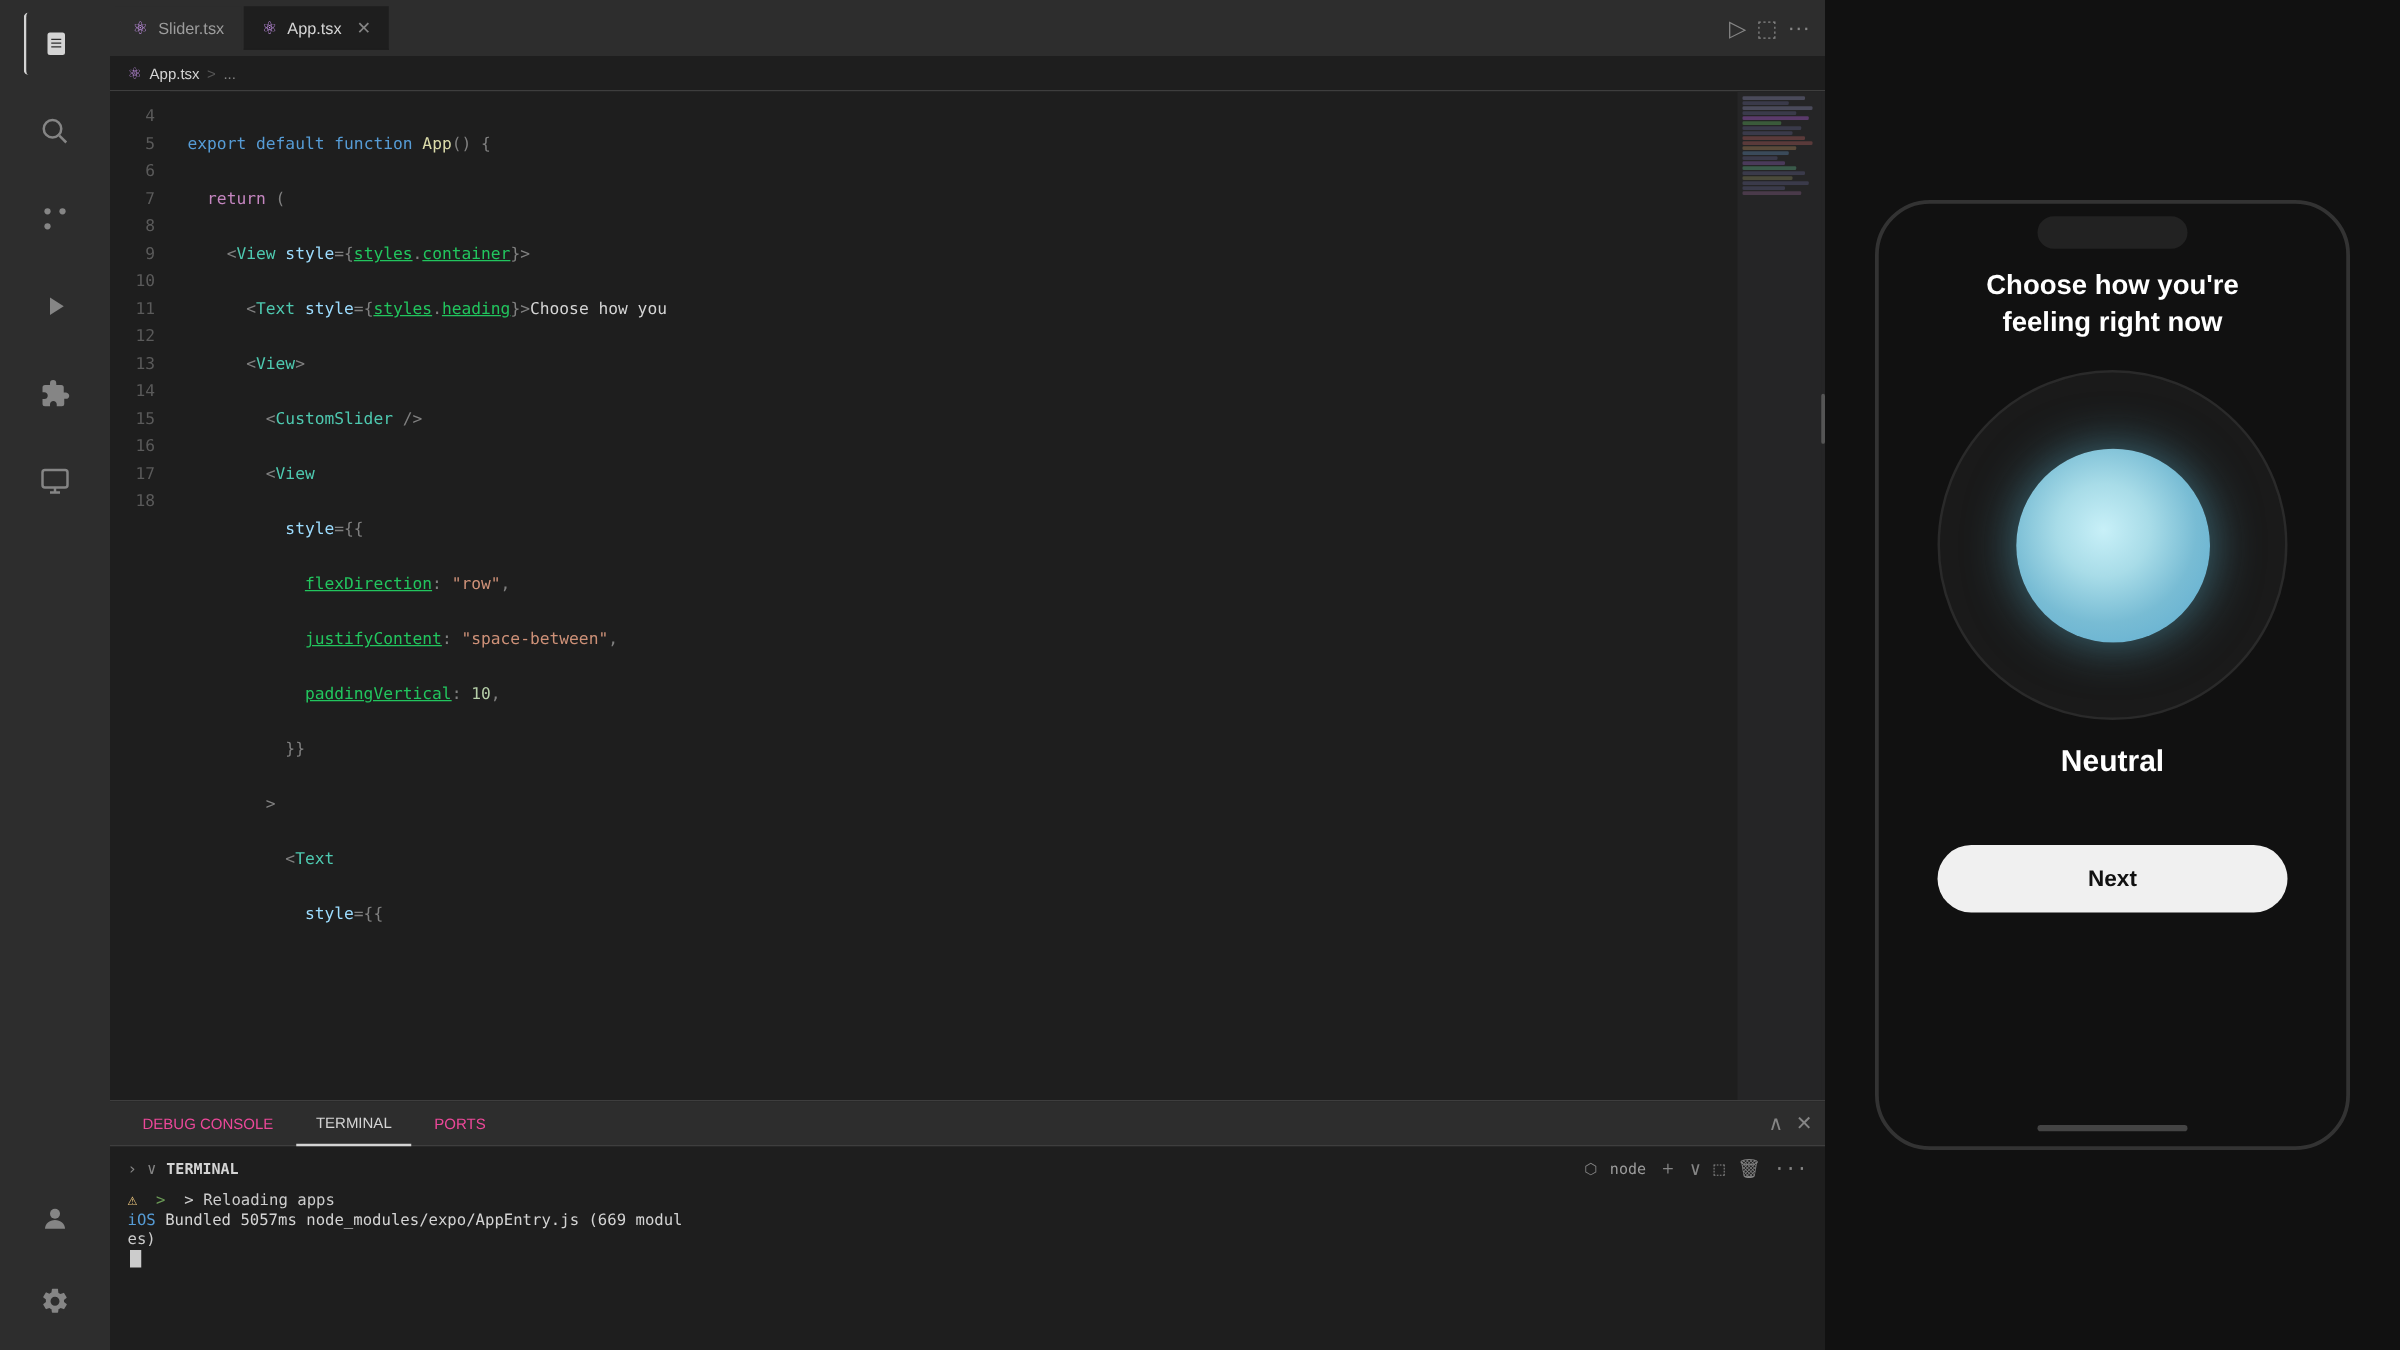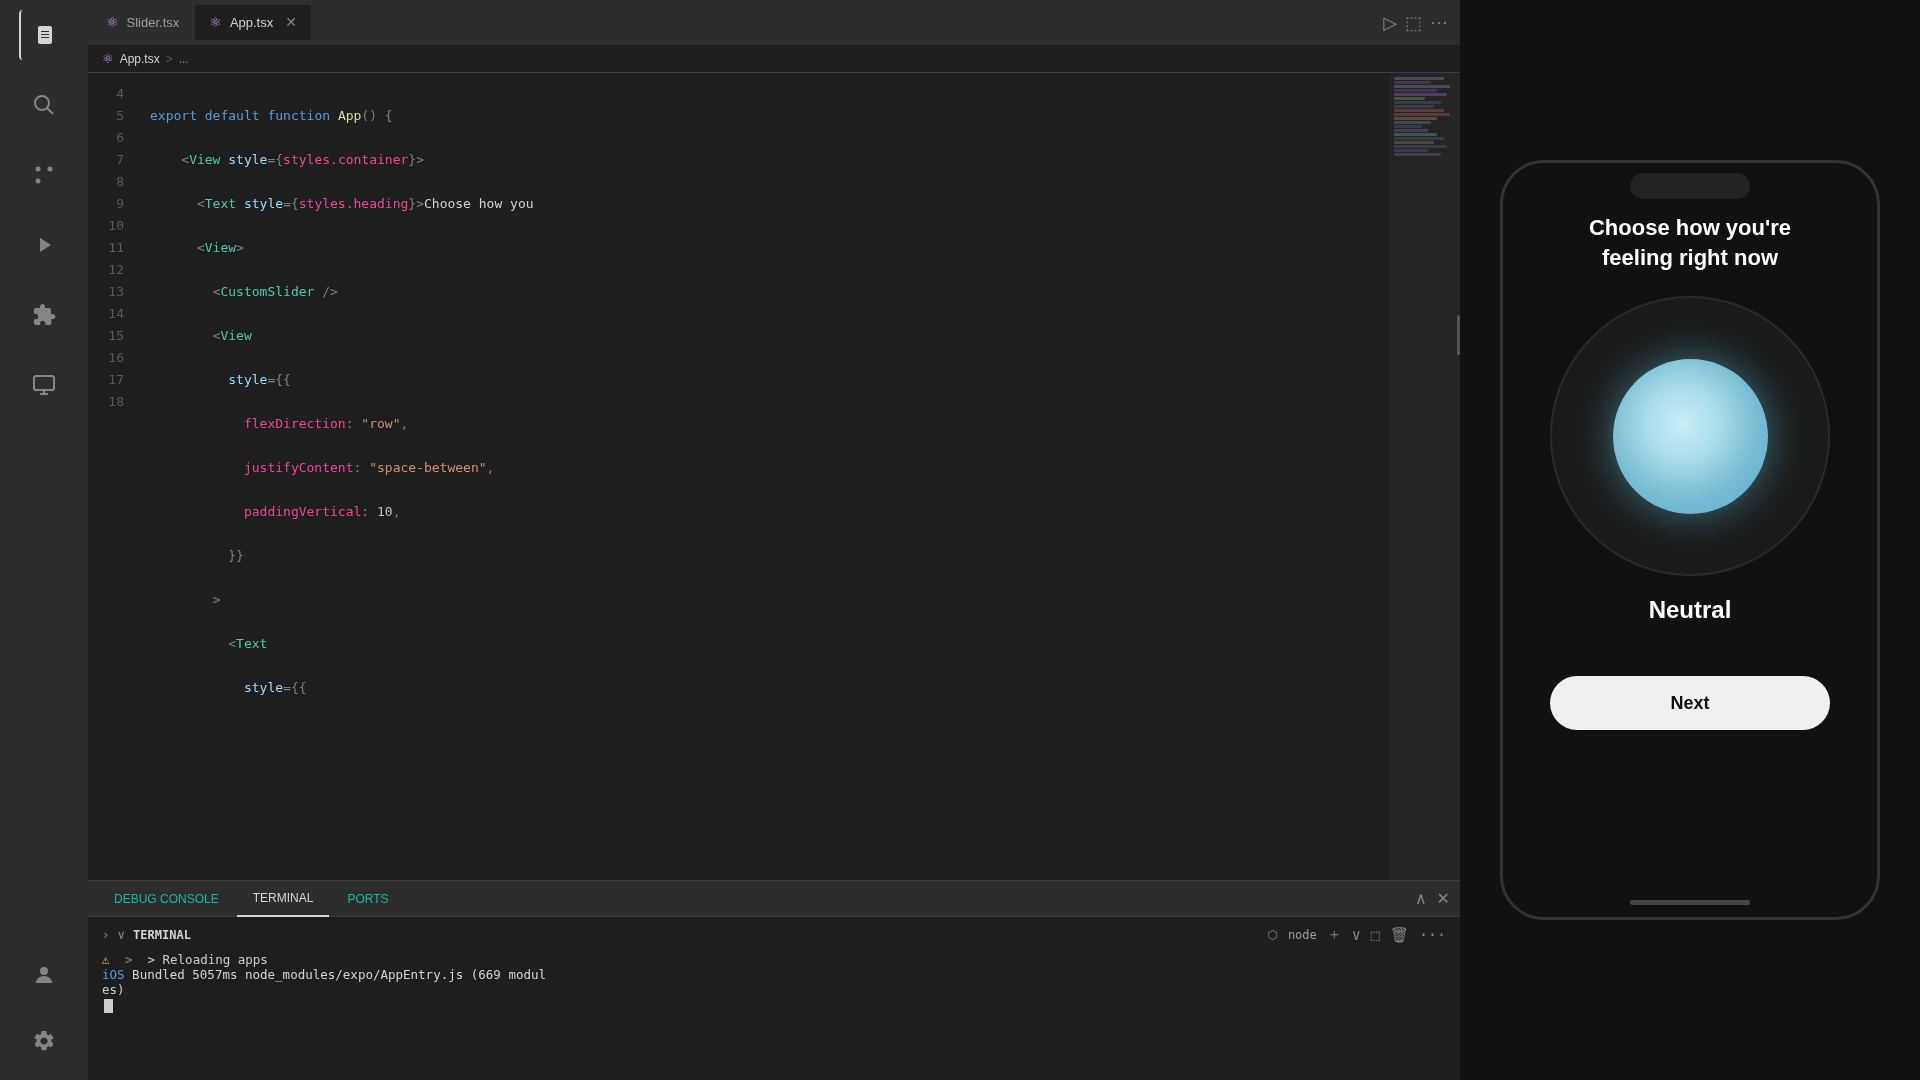--- a/index.html
+++ b/index.html
@@ -141,21 +141,21 @@
       padding: 10px 14px;
       color: #d4d4d4;
       overflow: hidden;
       white-space: pre;
     }
     .kw { color: #569cd6; }
     .kw2 { color: #c586c0; }
     .fn { color: #dcdcaa; }
     .str { color: #ce9178; }
     .tag { color: #4ec9b0; }
-    .attr { color: #ec4899; }
+    .attr { color: #22c55e; text-decoration: underline; }
     .jsx-attr { color: #9cdcfe; text-align: right; }
     .num { color: #b5cea8; }
     .component { color: #4ec9b0; }
     .punc { color: #808080; }
     .plain { color: #d4d4d4; }
     
     #minimap {
       width: 70px;
       background: #252526;
       flex-shrink: 0;
@@ -191,21 +191,21 @@
       padding: 0 10px;
       gap: 2px;
       border-bottom: 1px solid #3e3e3e;
     }
     .panel-tab {
       padding: 0 16px;
       height: 36px;
       display: flex;
       align-items: center;
       font-size: 12px;
-      color: #14b8a6;
+      color: #ec4899;
       cursor: pointer;
     }
     .panel-tab.active {
       color: #d4d4d4;
       border-bottom: 2px solid #d4d4d4;
     }
     .panel-tab-actions {
       margin-left: auto;
       display: flex;
       gap: 10px;
@@ -463,20 +463,21 @@
         <div>12</div>
         <div>13</div>
         <div>14</div>
         <div>15</div>
         <div>16</div>
         <div>17</div>
         <div>18</div>
       </div>
       <div id="code-content">
 <div><span class="kw">export</span> <span class="kw">default</span> <span class="kw">function</span> <span class="fn">App</span><span class="punc">() {</span></div>
+<div>  <span class="kw2">return</span> <span class="punc">(</span></div>
 <div>    <span class="punc">&lt;</span><span class="tag">View</span> <span class="jsx-attr">style</span><span class="punc">={</span><span class="attr">styles</span><span class="punc">.</span><span class="attr">container</span><span class="punc">}&gt;</span></div>
 <div>      <span class="punc">&lt;</span><span class="tag">Text</span> <span class="jsx-attr">style</span><span class="punc">={</span><span class="attr">styles</span><span class="punc">.</span><span class="attr">heading</span><span class="punc">}&gt;</span><span class="plain">Choose how you</span></div>
 <div>      <span class="punc">&lt;</span><span class="tag">View</span><span class="punc">&gt;</span></div>
 <div>        <span class="punc">&lt;</span><span class="component">CustomSlider</span> <span class="punc">/&gt;</span></div>
 <div>        <span class="punc">&lt;</span><span class="tag">View</span></div>
 <div>          <span class="jsx-attr">style</span><span class="punc">={{</span></div>
 <div>            <span class="attr">flexDirection</span><span class="punc">:</span> <span class="str">"row"</span><span class="punc">,</span></div>
 <div>            <span class="attr">justifyContent</span><span class="punc">:</span> <span class="str">"space-between"</span><span class="punc">,</span></div>
 <div>            <span class="attr">paddingVertical</span><span class="punc">:</span> <span class="num">10</span><span class="punc">,</span></div>
 <div>          <span class="punc">}}</span></div>

